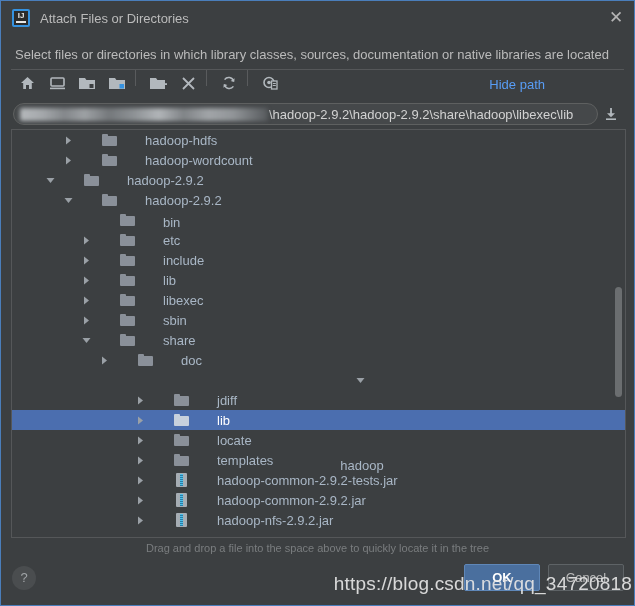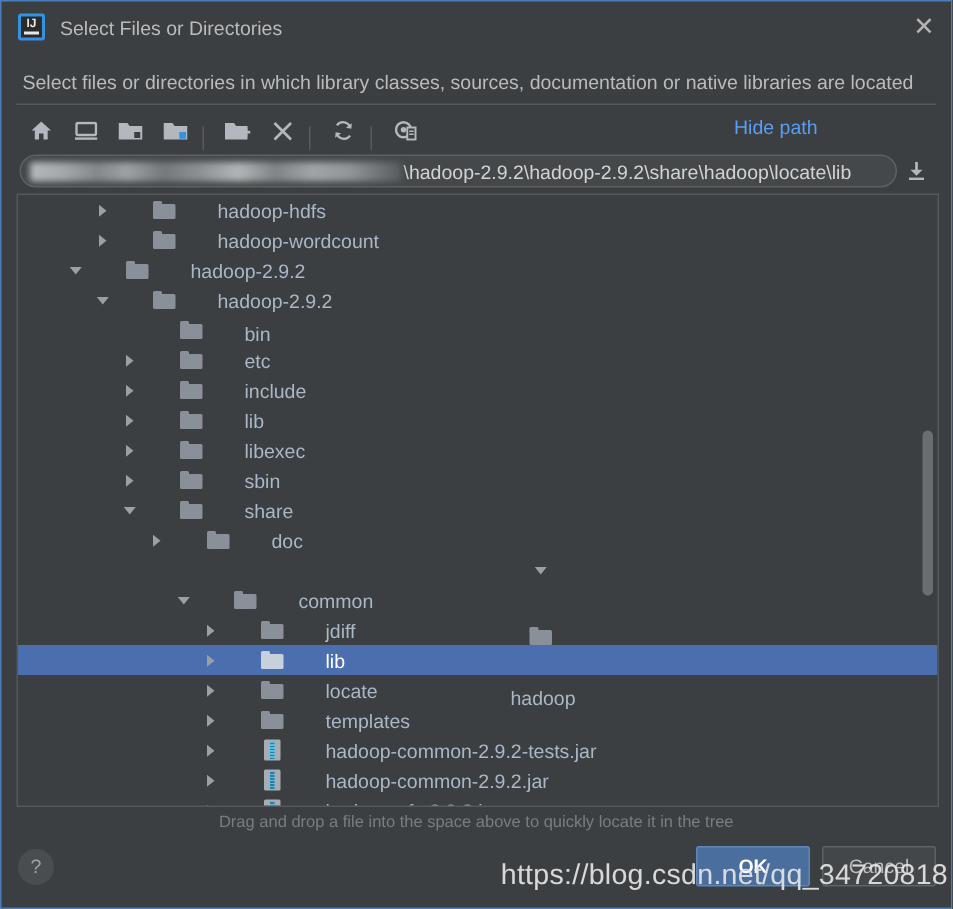--- a/index.html
+++ b/index.html
@@ -89,21 +89,21 @@
     height: 1px;
     background: #555759;
   }
 
   
   .toolbar {
     position: absolute;
     top: 69px; left: 1px;
     width: 557px; height: 30px;
     display: flex;
-    align-items: flex-end;
+    align-items: flex-start;
   }
   .tb-btn {
     width: 26px; height: 26px;
     margin-left: 4px;
     display: flex;
     align-items: center;
     justify-content: center;
     cursor: pointer;
   }
   .tb-btn:first-child { margin-left: 12px; }
@@ -333,21 +333,21 @@
     font-family: "Liberation Sans", sans-serif;
   }
 </style>
 </head>
 <body>
 
 <div id="dialog">
 
   <div class="titlebar">
     <div class="ij-logo"></div>
-    <div class="title-text">Select Files or Directories</div>
+    <div class="title-text">Attach Files or Directories</div>
     <div class="close-btn">✕</div>
   </div>
 
   <div class="description">Select files or directories in which library classes, sources, documentation or native libraries are located</div>
   <div class="hrule"></div>
 
   <div class="toolbar">
 
     <div class="tb-btn">
       <svg width="15" height="14" viewBox="0 0 15 14">
@@ -414,21 +414,21 @@
         <rect x="9.8" y="9" width="3" height="1" fill="#b2b8bd"></rect>
       </svg>
     </div>
 
     <div class="hide-path">Hide path</div>
   </div>
 
   <div class="path-row">
     <div class="path-field" title="\hadoop-2.9.2\hadoop-2.9.2\share\hadoop\common\lib">
       <div class="path-blur"></div>
-      <div class="path-text">\hadoop-2.9.2\hadoop-2.9.2\share\hadoop\locate\lib</div>
+      <div class="path-text">\hadoop-2.9.2\hadoop-2.9.2\share\hadoop\libexec\lib</div>
     </div>
     <div class="path-dl">
       <svg width="14" height="14" viewBox="0 0 14 14">
         <rect x="6.1" y="1" width="1.8" height="7" fill="#b2b8bd"></rect>
         <path d="M3 6.2 L7 10.2 L11 6.2 Z" fill="#b2b8bd"></path>
         <rect x="2" y="11.4" width="10" height="1.6" fill="#b2b8bd"></rect>
       </svg>
     </div>
   </div>
 
@@ -605,34 +605,20 @@
             </svg>
           </div>
           <div class="ficon">
             <div class="folder">
               <div class="tab"></div>
               <div class="body"></div>
             </div>
           </div>
           <div class="label">hadoop</div>
         </div>
-        <div class="row" style="padding-left: 102px;">
-          <div class="arrow">
-            <svg width="9" height="9" viewBox="0 0 9 9">
-              <path d="M0.5 2 L8.5 2 L4.5 7 Z" fill="#9aa0a6"></path>
-            </svg>
-          </div>
-          <div class="ficon">
-            <div class="folder">
-              <div class="tab"></div>
-              <div class="body"></div>
-            </div>
-          </div>
-          <div class="label">common</div>
-        </div>
         <div class="row" style="padding-left: 120px;">
           <div class="arrow">
             <svg width="9" height="9" viewBox="0 0 9 9">
               <path d="M2 0.5 L7 4.5 L2 8.5 Z" fill="#9aa0a6"></path>
             </svg>
           </div>
           <div class="ficon">
             <div class="folder">
               <div class="tab"></div>
               <div class="body"></div>

